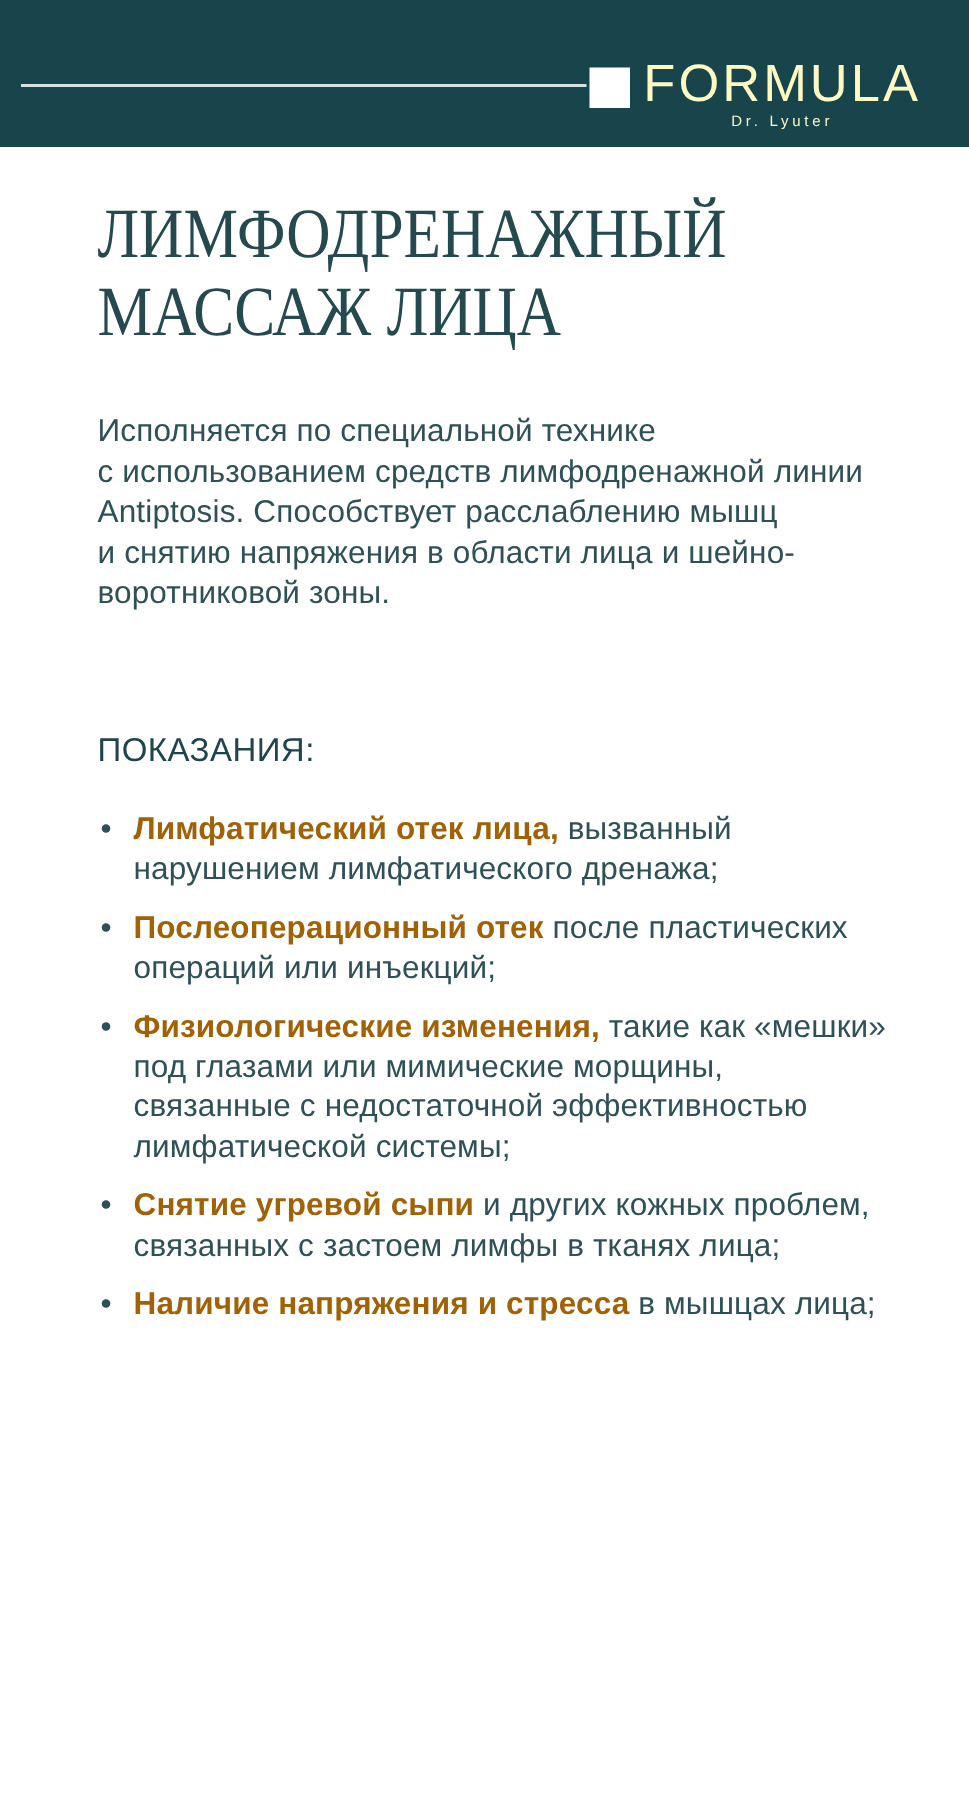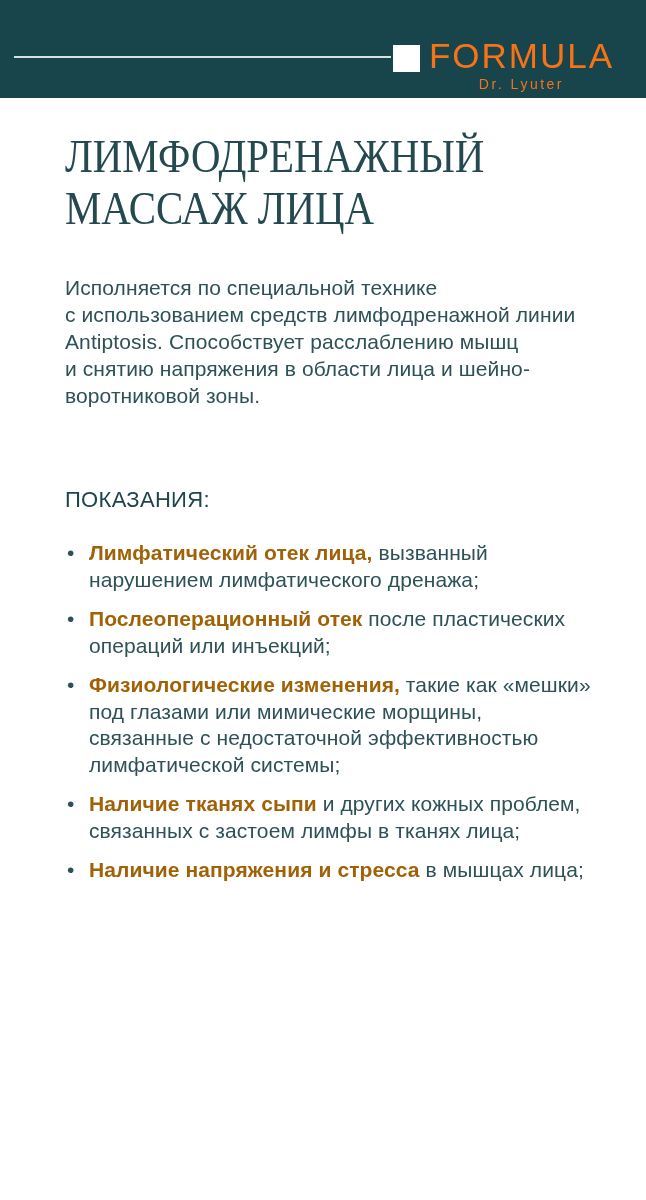--- a/index.html
+++ b/index.html
@@ -39,32 +39,32 @@
     top: 45px;
     width: 27px;
     height: 27px;
     background: #ffffff;
   }
   .logo {
     position: absolute;
     right: 32px;
     top: 38px;
     text-align: center;
-    color: #f97316;
+    color: #fef9c3;
   }
   .logo-name {
     font-size: 35px;
     line-height: 36px;
     font-weight: 300;
     letter-spacing: 2px;
     font-family: "Liberation Sans", sans-serif;
   }
   .logo-sub {
     margin-top: 2px;
-    font-size: 14px;
+    font-size: 10px;
     letter-spacing: 2.5px;
     font-weight: 400;
   }
 
   
   .content {
     padding-left: 65px;
     padding-right: 14px;
   }
   .page-title {
@@ -157,19 +157,19 @@
 
     <ul class="bullet-list">
       <li><span class="b">Лимфатический отек лица,</span><span> вызванный
 нарушением лимфатического дренажа;</span></li>
       <li><span class="b">Послеоперационный отек</span><span> после пластических
 операций или инъекций;</span></li>
       <li><span class="b">Физиологические изменения,</span><span> такие как «мешки»
 под глазами или мимические морщины,
 связанные с недостаточной эффективностью
 лимфатической системы;</span></li>
-      <li><span class="b">Наличие тканях сыпи</span><span> и других кожных проблем,
+      <li><span class="b">Снятие угревой сыпи</span><span> и других кожных проблем,
 связанных с застоем лимфы в тканях лица;</span></li>
       <li><span class="b">Наличие напряжения и стресса</span><span> в мышцах лица;</span></li>
     </ul>
   </main>
 
 </div>
 
 </body></html>

